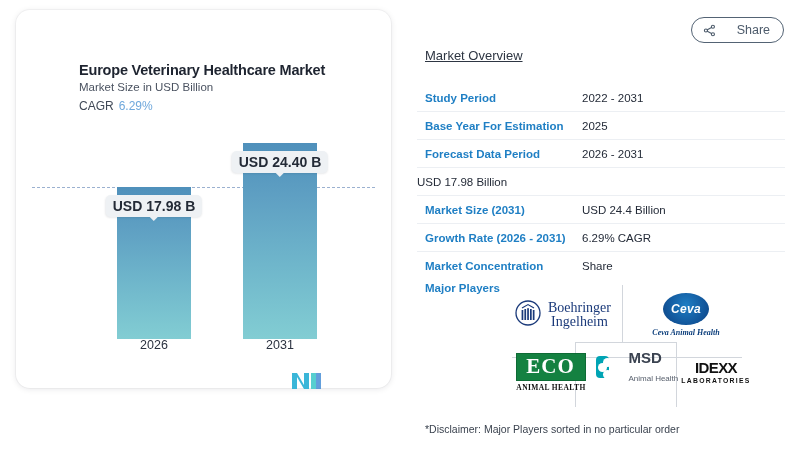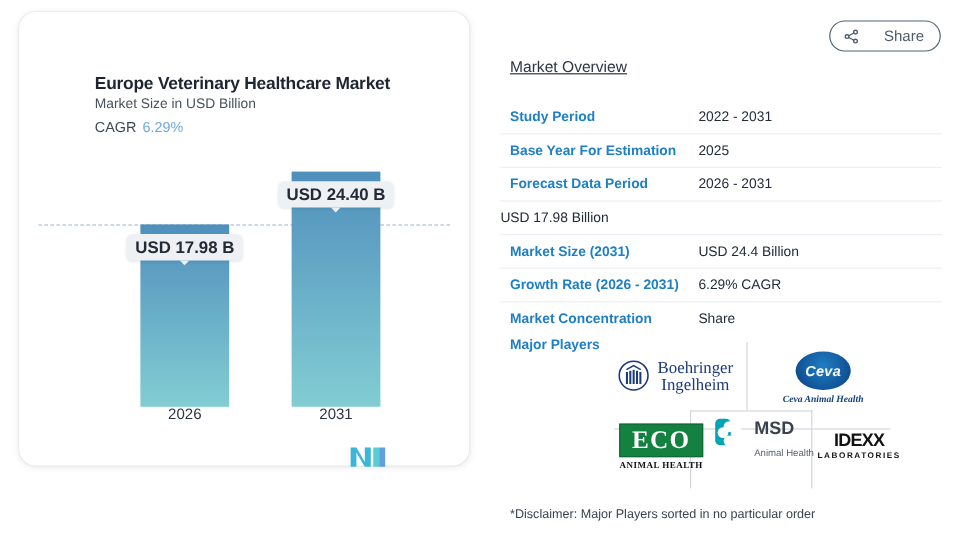--- a/index.html
+++ b/index.html
@@ -285,42 +285,42 @@
   }
   .ceva-cap {
     margin-top: 3px;
     font-family: "Liberation Serif", serif;
     font-style: italic;
     font-weight: 700;
     font-size: 8px;
     color: #0d3f7c;
     white-space: nowrap;
   }
-  .eco-wrap { text-align: center; }
+  .eco-wrap { }
   .eco-box {
     background: #148141;
     color: #ffffff;
     font-family: "Liberation Serif", serif;
     font-weight: 700;
     font-size: 21px;
     letter-spacing: 1px;
     padding: 1px 9px 2px;
     line-height: 23px;
     border: 1px solid #0e6b35;
   }
   .eco-cap {
     margin-top: 2px;
     font-family: "Liberation Serif", serif;
     font-weight: 700;
     font-size: 7.5px;
     letter-spacing: 0.4px;
     color: #111111;
     white-space: nowrap;
   }
-  .msd-wrap { display: flex; gap: 19px; }
+  .msd-wrap { display: flex; align-items: center; gap: 19px; }
   .msd-mark {
     width: 22px; height: 22px;
     background: #00a4b4;
     border-radius: 4px;
     position: relative;
   }
   .msd-mark::before, .msd-mark::after {
     content: "";
     position: absolute;
     background: #ffffff;

